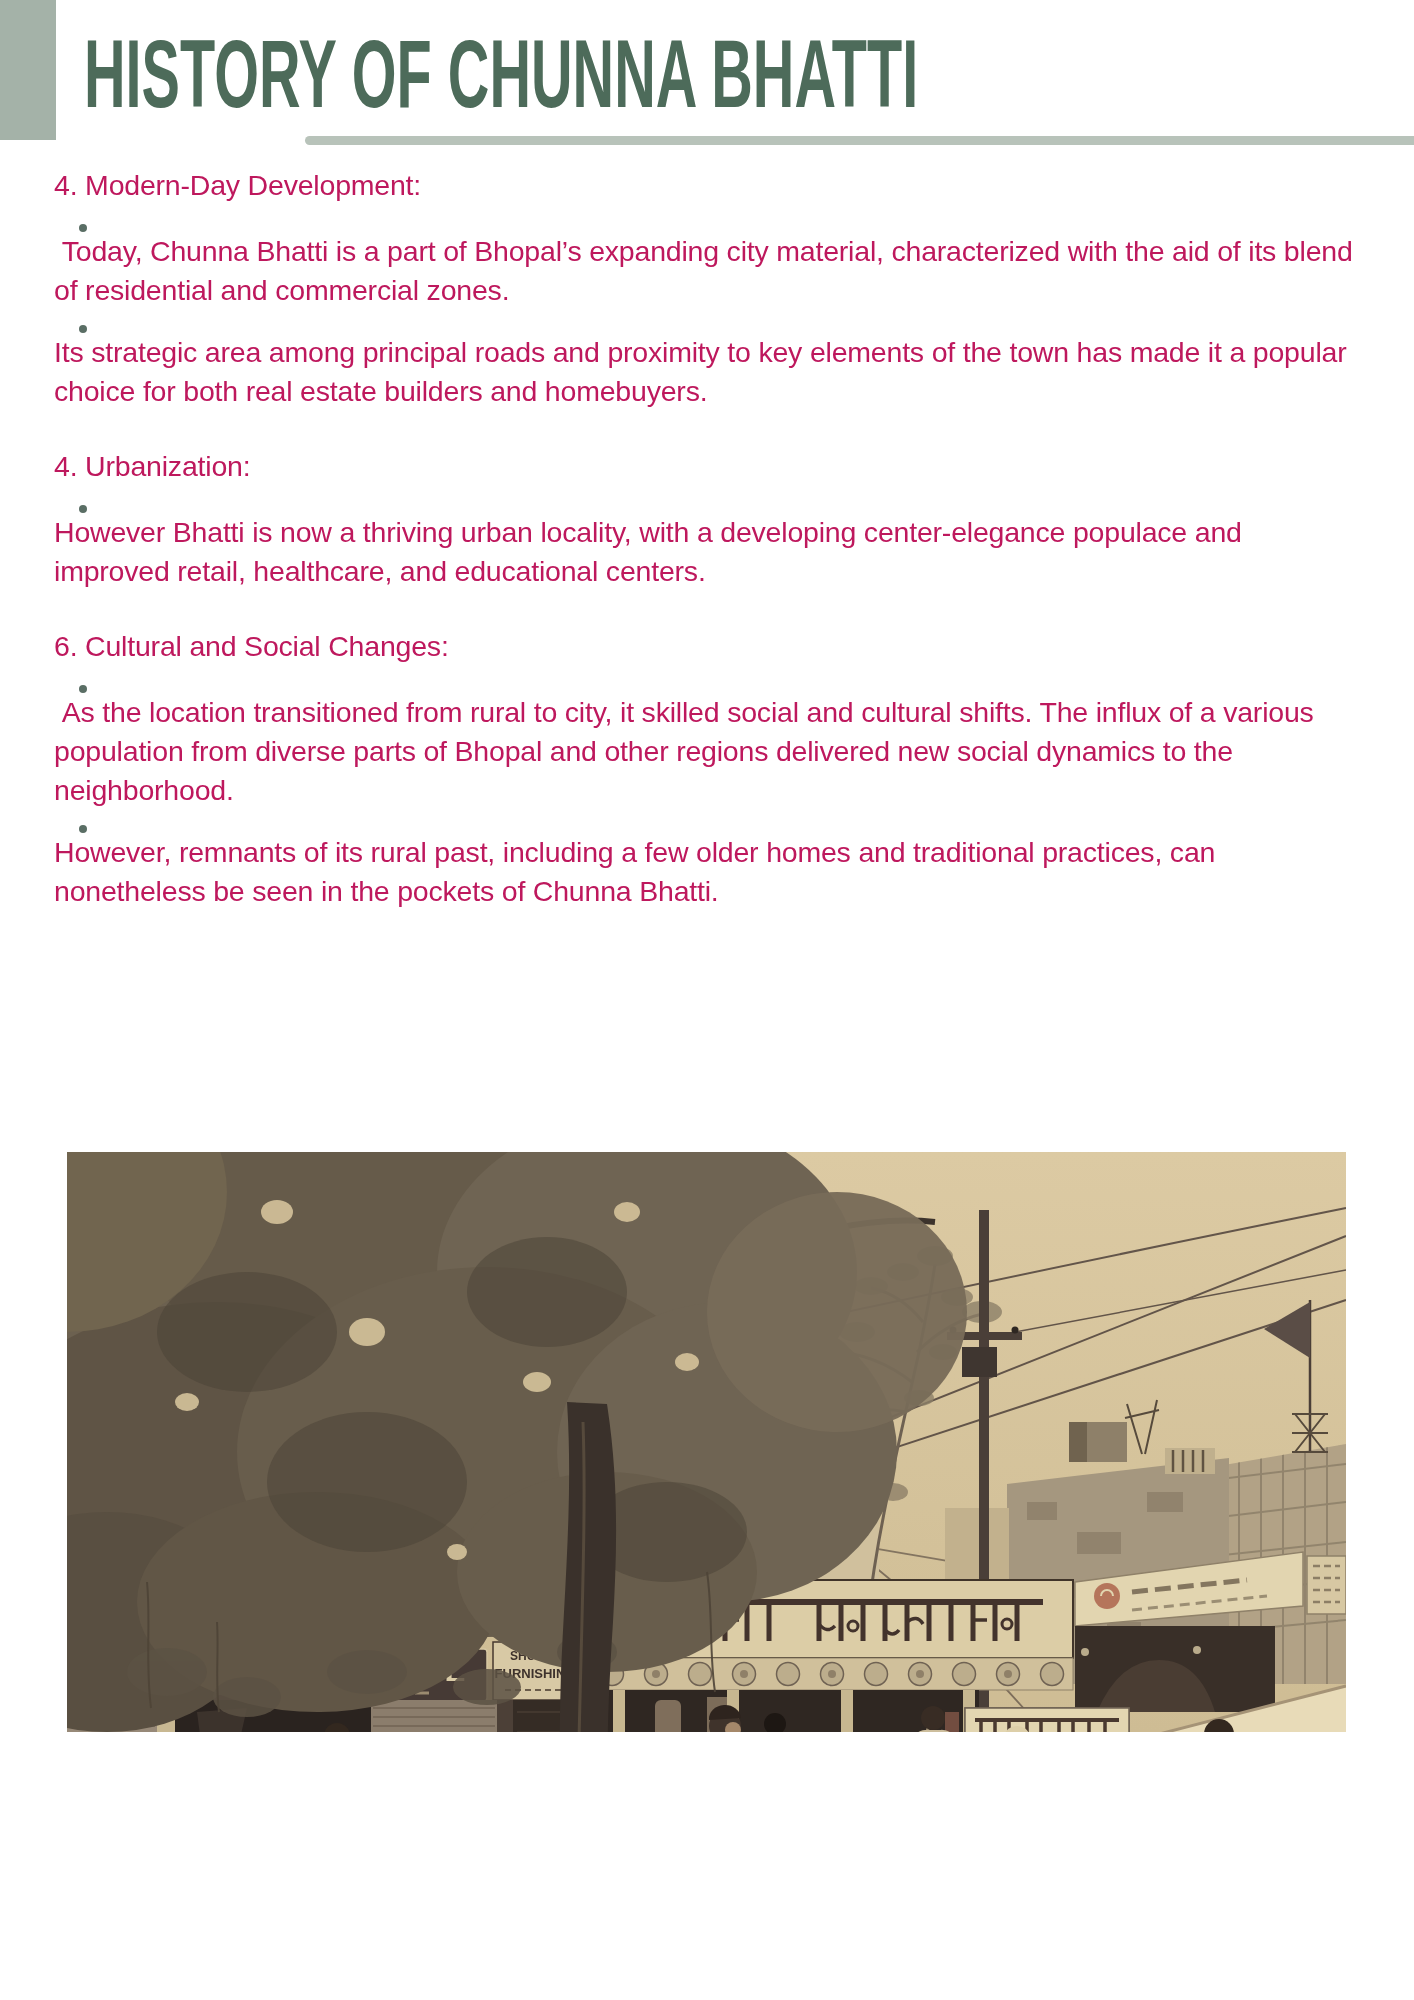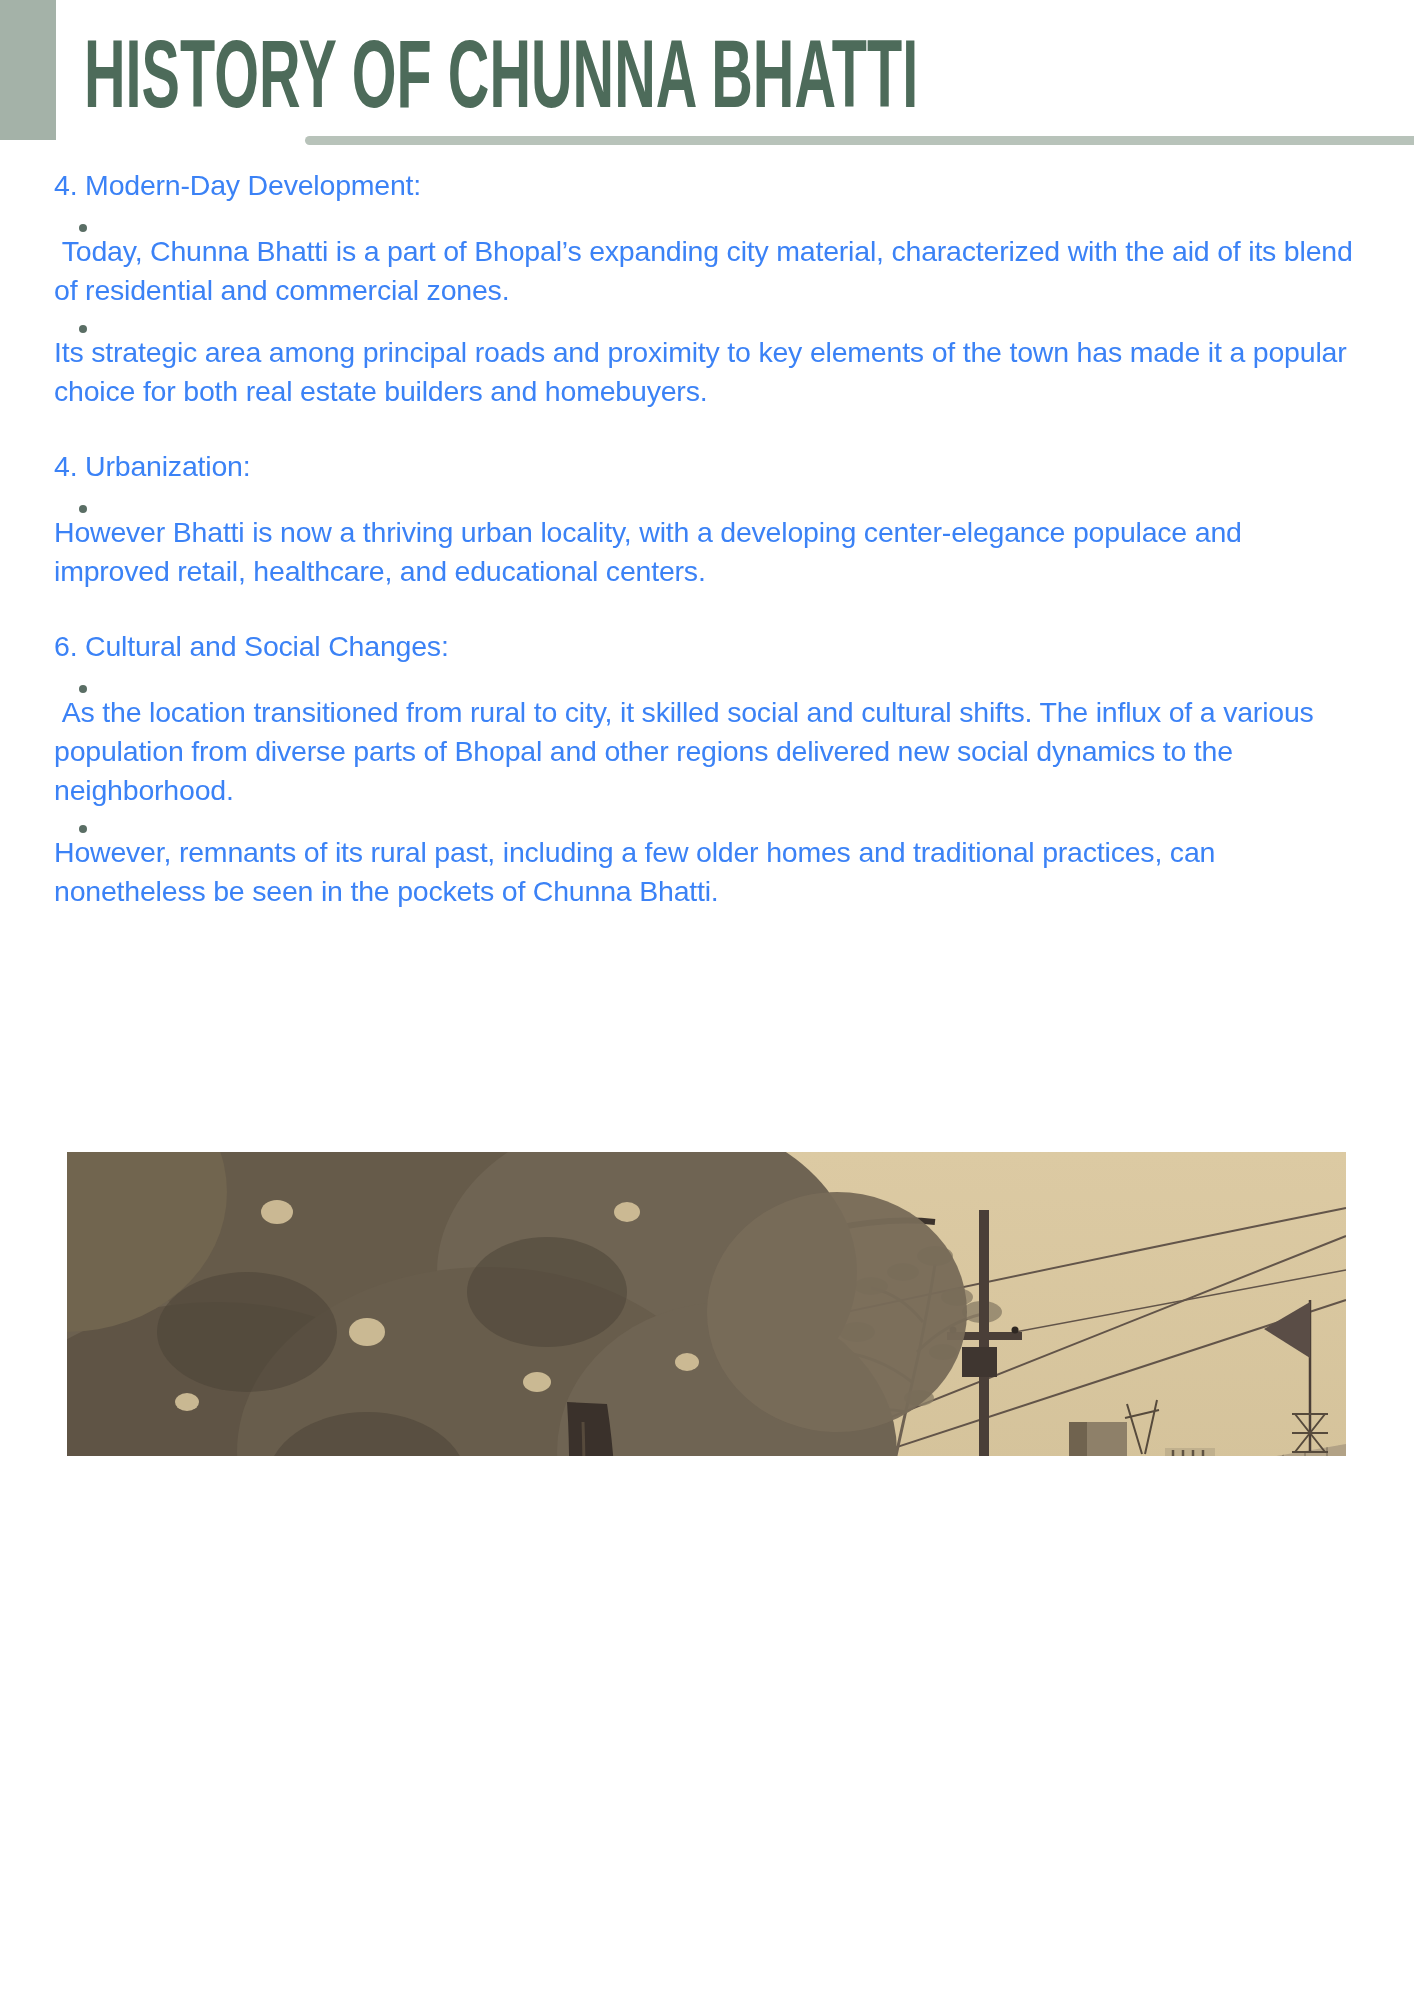--- a/index.html
+++ b/index.html
@@ -1,16 +1,16 @@
 <!DOCTYPE html>
 <html><head>
 <meta charset="utf-8">
 <style>
   html,body{margin:0;padding:0;background:#ffffff;}
-  .page{position:relative;width:1414px;height:1456px;background:#ffffff;overflow:hidden;
+  .page{position:relative;width:1414px;height:1732px;background:#ffffff;overflow:hidden;
         font-family:"Liberation Sans","DejaVu Sans",sans-serif;}
   .corner-block{position:absolute;left:0;top:0;width:56px;height:140px;}
   .title-wrap{position:absolute;left:84px;top:26px;height:96px;white-space:nowrap;}
   .page-title{display:inline-block;font-size:96px;line-height:1;font-weight:700;
         letter-spacing:0px;transform:scaleX(.60);transform-origin:0 0;white-space:nowrap;}
   .rule{position:absolute;left:305px;top:136px;width:1109px;height:9px;border-radius:5px 0 0 5px;}
   .content{position:absolute;left:54px;top:166px;width:1304px;font-size:28.5px;line-height:39px;letter-spacing:-0.2px;}
   .section{margin-bottom:36px;}
   .section-heading{margin:0 0 4px 0;font-weight:400;font-size:28.5px;}
   .bullet-row{display:flex;align-items:flex-start;flex-direction:column;}
@@ -31,21 +31,21 @@
 <div class="page">
 
   <div class="corner-block" style="background: rgb(164, 178, 168);"></div>
 
   <div class="title-wrap">
     <span class="page-title" style="color: rgb(77, 107, 90);">HISTORY OF CHUNNA BHATTI</span>
   </div>
 
   <div class="rule" style="background: rgb(184, 195, 186);"></div>
 
-  <main class="content" style="color: #3b82f6;">
+  <main class="content" style="color: #be185d;">
     <section class="section">
       <p class="section-heading">4. Modern-Day Development:</p>
 
     <div class="bullet-row">
       <span class="bullet-dot" style="background: rgb(90, 110, 101);"></span>
       <span class="bullet-text"> Today, Chunna Bhatti is a part of Bhopal’s expanding city material, characterized with the aid of its blend of residential and commercial zones.</span>
     </div>
 
     <div class="bullet-row">
       <span class="bullet-dot" style="background: rgb(90, 110, 101);"></span>

